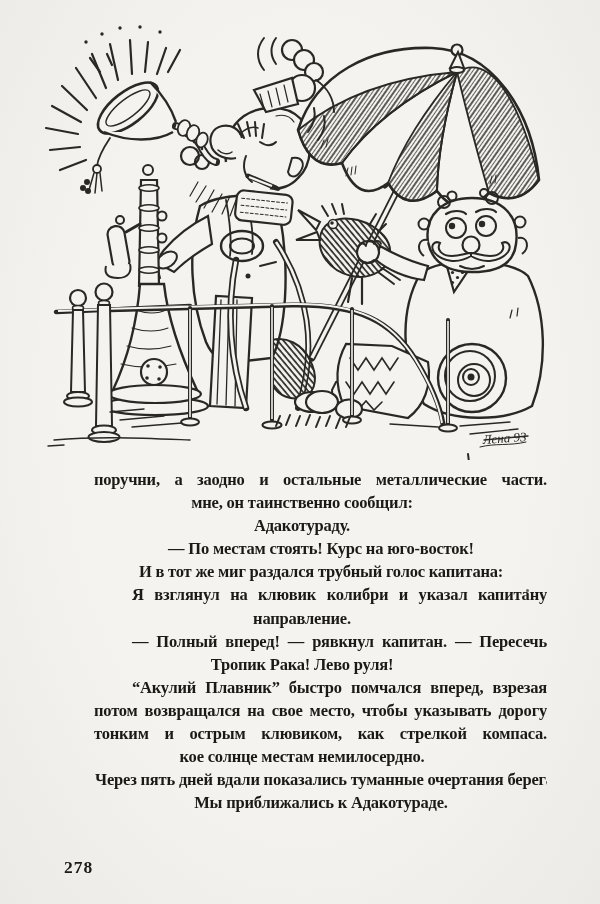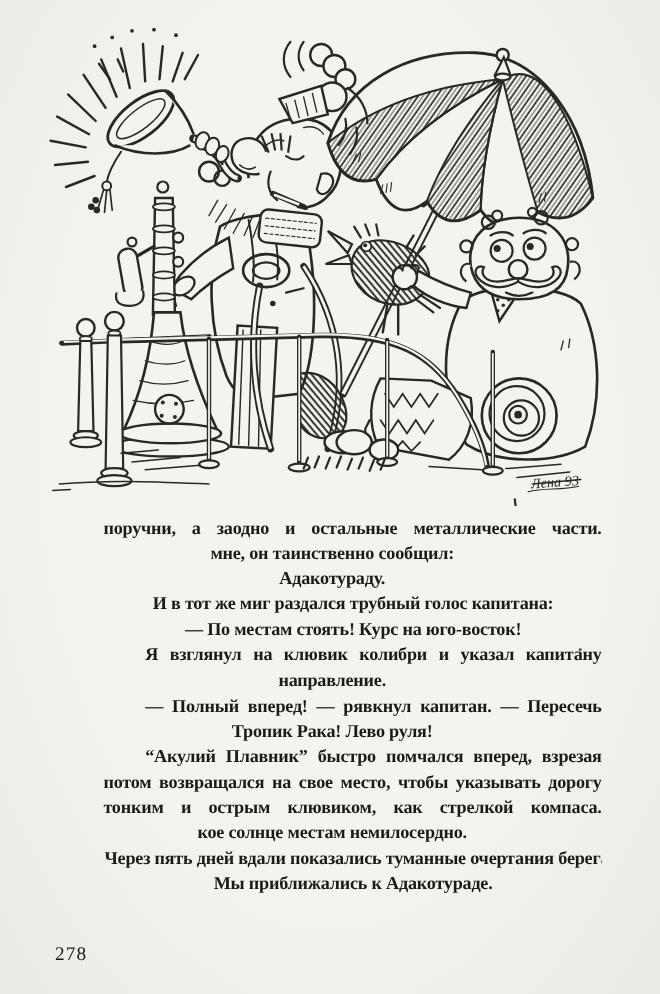--- a/index.html
+++ b/index.html
@@ -8,21 +8,21 @@
        background:radial-gradient(ellipse at 50% 45%, #f4f3f0 55%, #eceae6 100%);
        color:#1c1916;}
   .page{position:absolute;inset:0;}
   .illustration{position:absolute;left:40px;top:10px;width:520px;height:450px;}
   .textblock{position:absolute;left:57px;top:468px;width:490px;
              font-size:16.5px;font-weight:bold;line-height:23.1px;letter-spacing:-0.2px;}
   .tl{height:23.1px;overflow:hidden;white-space:nowrap;text-align:center;}
   .tl.j{white-space:normal;text-align:justify;text-align-last:justify;margin-left:37px;}
   .tl.ind{padding-left:38px;}
   .tl.j.ind{text-indent:38px;padding-left:0;}
-  .pagenum{position:absolute;left:50px;top:857px;font-size:17.5px;font-weight:normal;letter-spacing:1px;}
+  .pagenum{position:absolute;left:64px;top:857px;font-size:17.5px;font-weight:bold;letter-spacing:1px;}
   .artifact-dot{position:absolute;left:526px;top:589px;width:3px;height:3px;border-radius:50%;
                 background:#4a463f;opacity:.8;}
   svg .ln{stroke:#2b2823;stroke-linecap:round;fill:none;}
   svg .fw{fill:#f4f3f0;stroke:#2b2823;}
 </style>
 </head>
 <body>
 
 <div class="page">
 
@@ -374,22 +374,22 @@
       <path class="ln" stroke-width="1" d="M440,437 C455,433 470,436 486,432"></path>
       <line class="ln" x1="428" y1="444" x2="429" y2="452" stroke-width="2"></line>
       <line class="ln" x1="429" y1="456" x2="429" y2="459" stroke-width="2"></line>
     </g>
   </svg>
 
   <div class="textblock">
       <div class="tl j">поручни, а заодно и остальные металлические части. Подойдя ко</div>
       <div class="tl">мне, он таинственно сообщил:</div>
       <div class="tl">Адакотураду.</div>
+      <div class="tl ind">— По местам стоять! Курс на юго-восток!</div>
       <div class="tl ind">И в тот же миг раздался трубный голос капитана:</div>
-      <div class="tl ind">— По местам стоять! Курс на юго-восток!</div>
       <div class="tl j ind">Я взглянул на клювик колибри и указал капитану точное</div>
       <div class="tl">направление.</div>
       <div class="tl j ind">— Полный вперед! — рявкнул капитан. — Пересечь</div>
       <div class="tl">Тропик Рака! Лево руля!</div>
       <div class="tl j ind">“Акулий Плавник” быстро помчался вперед, взрезая волны</div>
       <div class="tl j">потом возвращался на свое место, чтобы указывать дорогу своим</div>
       <div class="tl j">тонким и острым клювиком, как стрелкой компаса. Тропичес-</div>
       <div class="tl">кое солнце местам немилосердно.</div>
       <div class="tl ind">Через пять дней вдали показались туманные очертания берега.</div>
       <div class="tl ind">Мы приближались к Адакотураде.</div>

